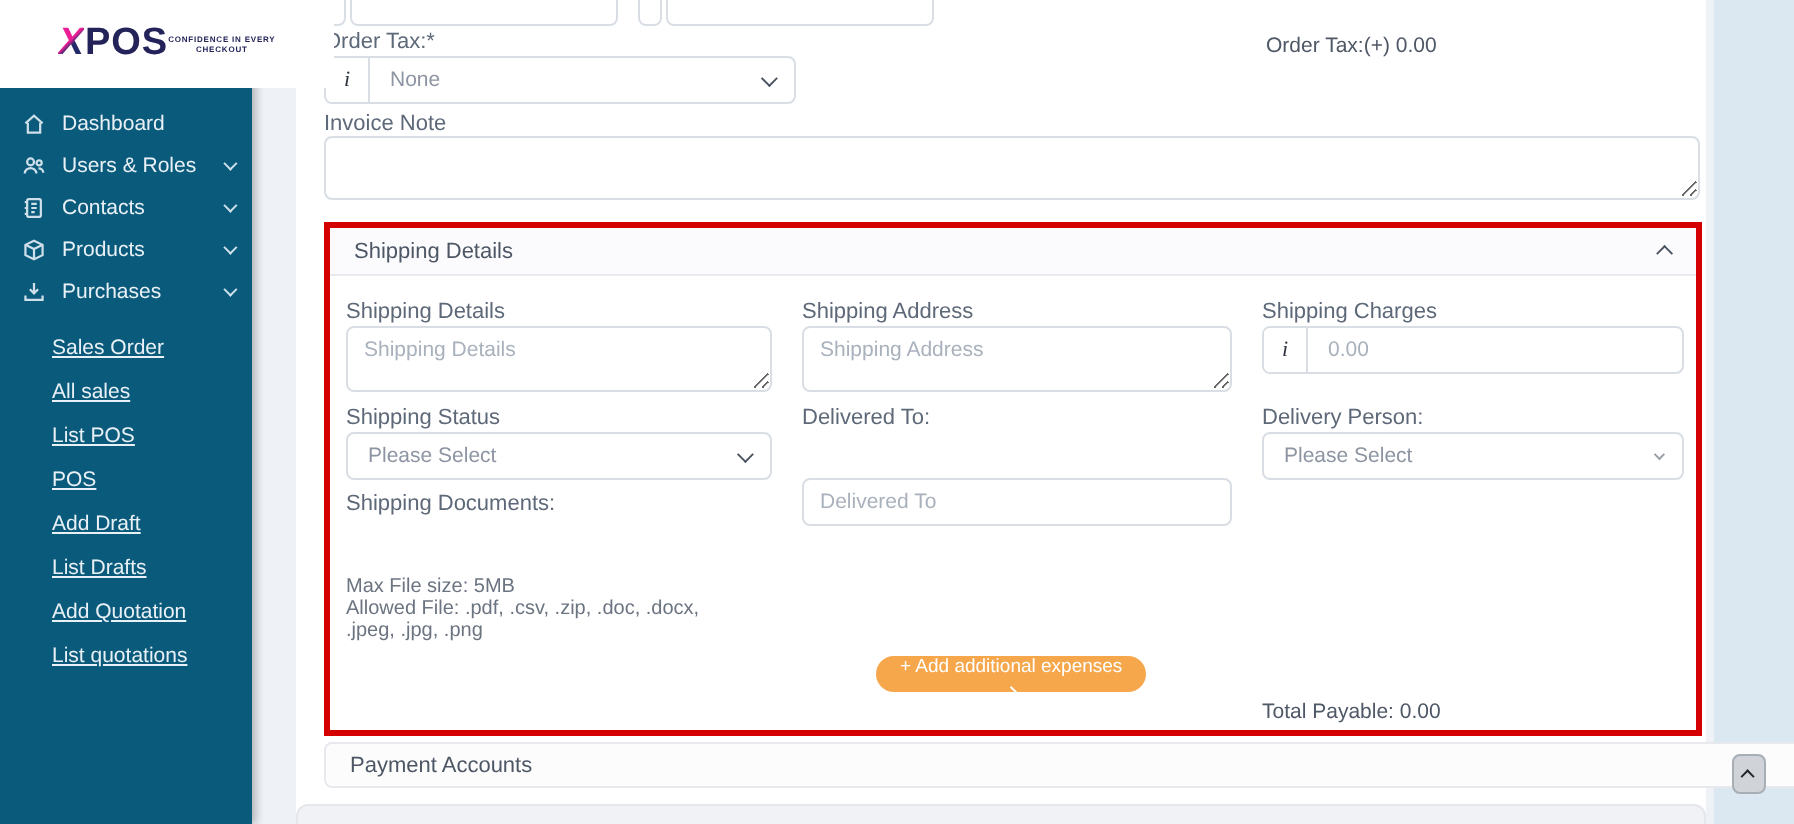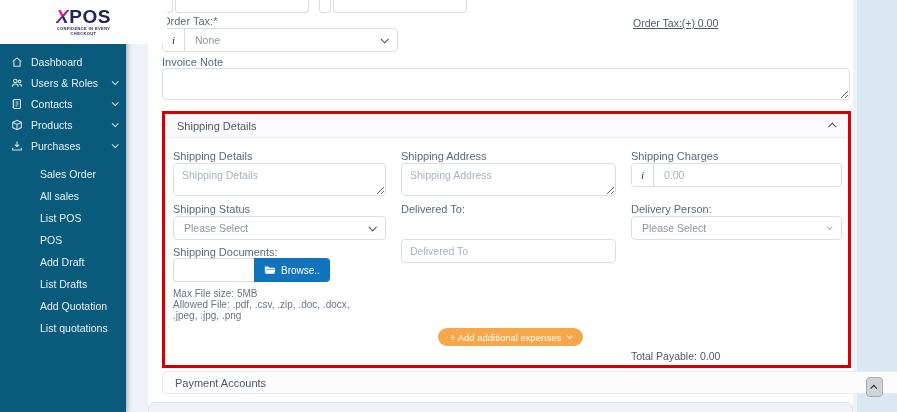--- a/index.html
+++ b/index.html
@@ -3,33 +3,33 @@
 <meta charset="utf-8">
 <style>
   * { margin:0; padding:0; box-sizing:border-box; }
   html,body { width:897px; height:412px; overflow:hidden; }
   body { font-family:"Liberation Sans", sans-serif; background:#eef1f5; position:relative; }
 
   
   .sidebar { position:absolute; left:0; top:0; width:126px; height:412px; background:#0a5a7c; z-index:2;
              box-shadow:2px 0 4px rgba(0,0,0,.25); }
   .logo-box { position:absolute; left:0; top:0; width:167px; height:44px; background:#ffffff; z-index:3;
-              display:flex; flex-direction:column; align-items:center; justify-content:center; }
+              display:flex; flex-direction:row; align-items:center; justify-content:center; }
   .brand { font-size:19px; font-weight:800; letter-spacing:.5px; color:#23235a; line-height:18px; }
   .brand .bx { background:linear-gradient(135deg,#ec1e96 45%,#232a68 55%);
                -webkit-background-clip:text; background-clip:text; color:transparent; font-style:italic; }
   .tagline { font-size:4px; font-weight:bold; color:#23235a; letter-spacing:.4px; text-align:center; line-height:5px; }
 
   .nav { padding-top:51px; }
   .nav-item { height:21px; display:flex; align-items:center; padding:0 9px 0 11px; gap:8px; cursor:pointer; }
   .nav-item .lbl { font-size:10.5px; color:#e9f1f6; flex:1; white-space:nowrap; }
   .nav-item svg { flex:0 0 12px; }
   .submenu { margin-top:7px; }
-  .sub-item { height:22px; display:flex; align-items:center; padding-left:40px; font-size:10.5px; color:#e9f1f6;
-              cursor:pointer; position:relative; }
+  .sub-item { height:22px; display:flex; align-items:center; padding-left:26px; font-size:10.5px; color:#e9f1f6;
+              cursor:pointer; position:relative;text-decoration:underline; }
   .sub-item.active { background:#1678c2; }
   .sub-item.active::after { content:""; position:absolute; right:1px; top:3px; bottom:3px; width:3px;
                             background:#e6eff8; border-radius:2px; }
 
   
   .chev { width:5px; height:5px; border-right:1.4px solid #cfe0ea; border-bottom:1.4px solid #cfe0ea; display:inline-block; }
   .chev.down { transform:rotate(45deg) translateY(-1px); }
   .chev.up   { transform:rotate(-135deg) translateY(-1px); }
   .chev.dark { border-color:#4a5260; width:6px; height:6px; border-width:1.6px; }
 
@@ -182,21 +182,21 @@
     </div>
 
     <div class="f-label" style="left:14px; top:15px;">Order Tax:*</div>
     <div class="igroup" style="left:14px; top:28px; width:236px; height:24px;">
       <span class="prefix">i</span>
       <span class="val">None</span>
       <span class="caret">
           <span class="chev down dark"></span>
         </span>
     </div>
-    <div class="total-text" style="left:485px; top:17px;text-decoration:underline;">Order Tax:(+) 0.00</div>
+    <div class="total-text" style="left:485px; top:17px;">Order Tax:(+) 0.00</div>
 
     <div class="f-label" style="left:14px; top:56px;">Invoice Note</div>
     <textarea class="ta" style="left: 14px; top: 68px; width: 688px; height: 32px;"></textarea>
 
     <div class="redbox">
       <div class="sec-head">
         <span class="sec-title">Shipping Details</span>
         <span class="chev up dark"></span>
       </div>
 
@@ -223,35 +223,25 @@
       <div class="f-label" style="left:236px; top:89px;">Delivered To:</div>
       <input class="ti" style="left: 236px; top: 102px; width: 215px; height: 24px;" placeholder="Delivered To">
 
       <div class="f-label" style="left:466px; top:89px;">Delivery Person:</div>
       <div class="selbox" style="left:466px; top:102px; width:211px; height:24px;">
         <span>Please Select</span>
         <span class="chev down dark" style="width:4px;height:4px;border-color:#9aa0aa;"></span>
       </div>
 
       <div class="f-label" style="left:8px; top:132px;">Shipping Documents:</div>
-      <div class="file-group" style="left:8px; top:144px;">
-        <div class="file-box"></div>
-        <button class="browse-btn">
-          <svg width="12" height="10" viewBox="0 0 14 11" fill="#ffffff">
-              <path d="M1 1.5h4l1.2 1.4H12a.8.8 0 0 1 .8.8v.8H2.6L1.4 9.6A1 1 0 0 1 1 9V1.5Z"></path>
-              <path d="M2.9 5.2h10.6L12 10H1.5Z"></path>
-            </svg>
-          <span>Browse..</span>
-        </button>
-      </div>
       <div class="hint" style="left:8px; top:174px;">Max File size: 5MB</div>
       <div class="hint" style="left:8px; top:185px;">Allowed File: .pdf, .csv, .zip, .doc, .docx,</div>
       <div class="hint" style="left:8px; top:196px;">.jpeg, .jpg, .png</div>
 
-      <button class="orange-btn" style="left:273px; top:214px;">
+      <button class="orange-btn" style="left:273px; top:214px;flex-direction:column;">
         <span>+ Add additional expenses</span>
         <span class="chev down"></span>
       </button>
       <div class="total-text" style="left:466px; top:236px;">Total Payable: 0.00</div>
     </div>
 
     <div class="pay-bar">
       <span class="sec-title">Payment Accounts</span>
       <span class="chev up dark"></span>
     </div>

